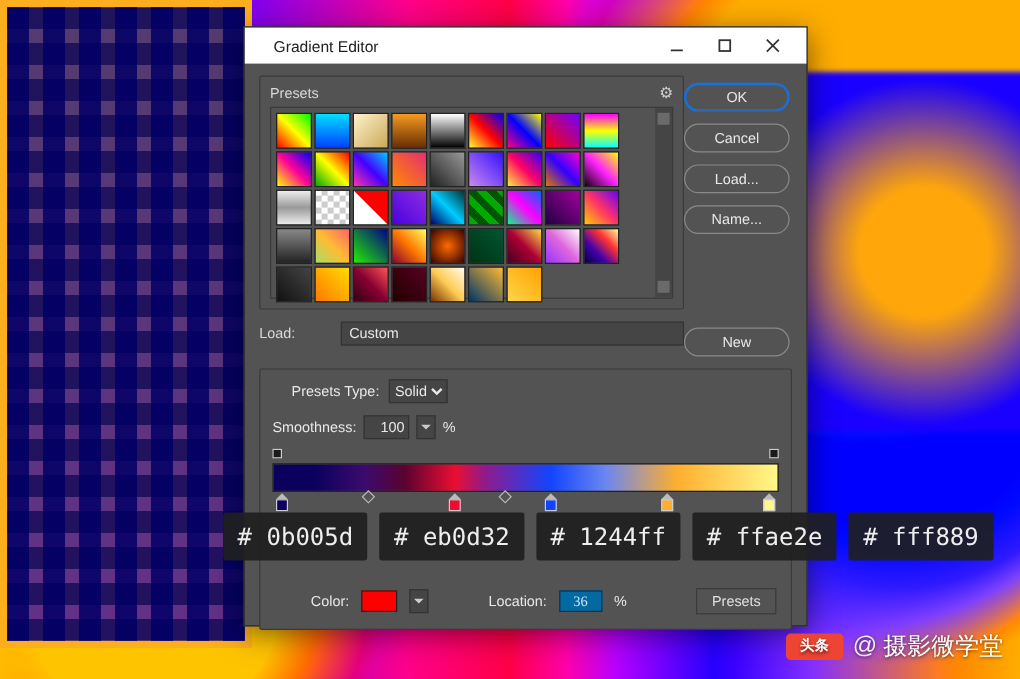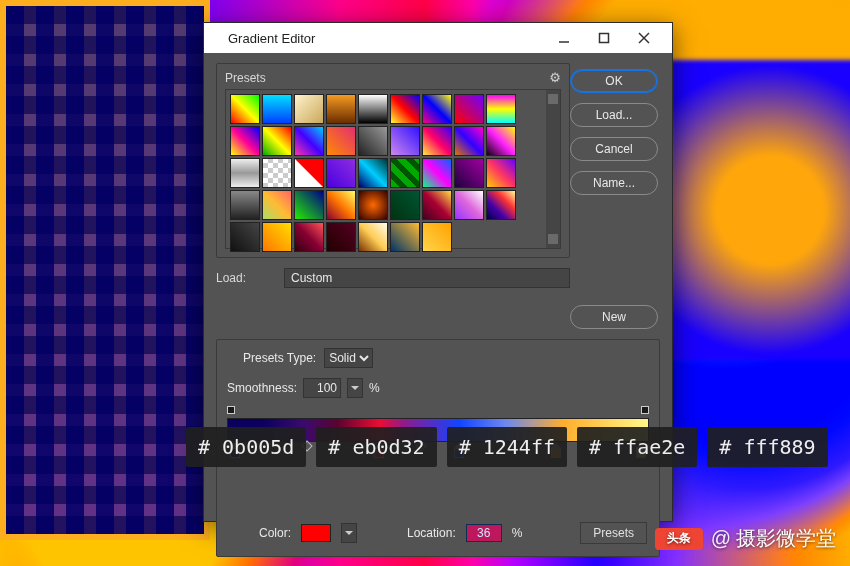--- a/index.html
+++ b/index.html
@@ -118,21 +118,21 @@
   
   .hex-row { position:absolute; left:186px; top:427px; display:flex; gap:10px;}
   .hex {
     background: rgba(32,32,32,0.92); color:#eee;
     padding: 8px 12px; font-family: Menlo, Consolas, monospace; font-size: 20px;
     border-radius:2px;
   }
 
   .stops-panel { margin-top:58px; display:flex; align-items:center; gap:10px; padding: 0 2px;}
   .color-swatch { width:30px; height:18px; background:#f00; border:1px solid #222;}
-  .loc-box { width:36px; height:18px; background:#be185d; color:#cde4ff; border:1px solid #0d2f54; text-align:center; font-size:12px; line-height:16px;}
+  .loc-box { width:36px; height:18px; background:#0369a1; color:#cde4ff; border:1px solid #0d2f54; text-align:center; font-size:12px; line-height:16px;font-family:Liberation Serif, serif;}
   .btn-flat { height:22px; padding:0 12px; background:#535353; border:1px solid #3a3a3a; color:#e0e0e0; display:flex; align-items:center;}
 
   
   .watermark {
     position:absolute; right:14px; bottom:14px; display:flex; align-items:center; gap:8px;
     color:#fff; font-size:20px; text-shadow:0 1px 3px rgba(0,0,0,0.6);
   }
   .wm-badge {
     background:#e43; color:#fff; width:48px; height:22px; border-radius:4px;
     display:flex; align-items:center; justify-content:center; font-size:12px; font-weight:bold;
@@ -228,25 +228,25 @@
       </div>
 
       <div class="row">
         <span class="rlabel">Load:</span>
         <input type="text" class="field" style="flex: 1 1 0%;" value="Custom">
       </div>
     </div>
 
     <div class="right-col">
       <div class="pill primary">OK</div>
+      <div class="pill">Cancel</div>
       <div class="pill">Load...</div>
-      <div class="pill">Cancel</div>
       <div class="pill">Name...</div>
       <div style="flex:1"></div>
-      <div class="pill" style="margin-top:90px">New</div>
+      <div class="pill" style="margin-top:58px">New</div>
     </div>
   </div>
 
   <div style="padding: 0 12px 12px 12px;">
     <div class="panel gtype-panel">
       <div class="gtype-row">
         <span>Presets Type:</span>
         <select>
           <option>Solid</option>
         </select>

